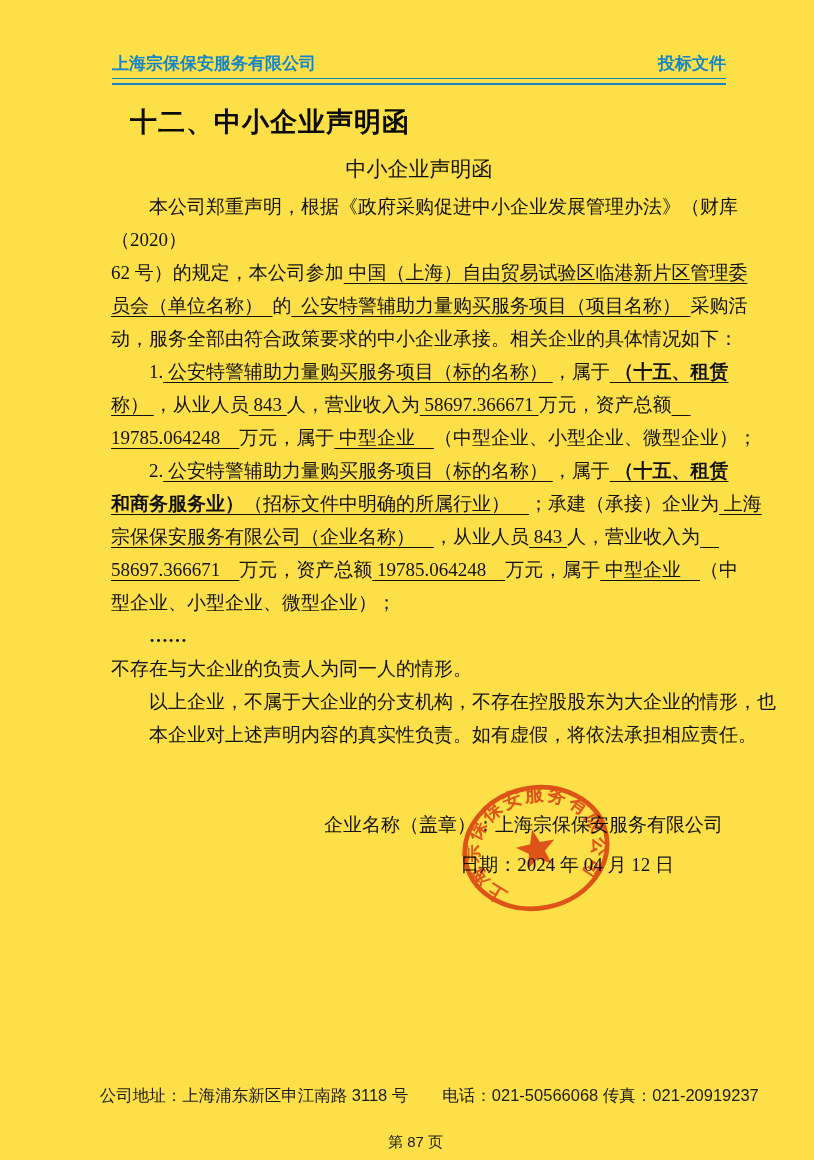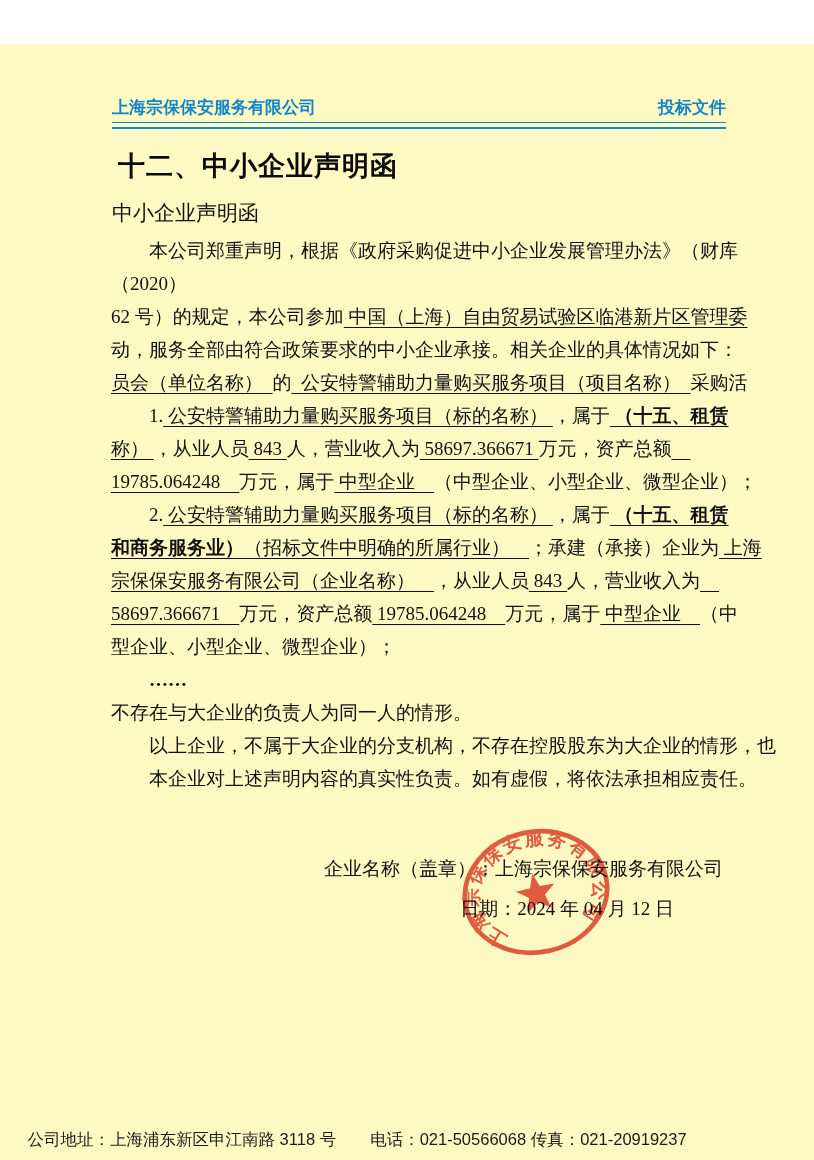--- a/index.html
+++ b/index.html
@@ -6,48 +6,47 @@
   html, body { background: #ffffff; }
   body {
     width: 814px; height: 1160px;
     font-family: "Liberation Serif", "DejaVu Serif", serif;
     color: #1c1c1c;
     position: relative;
     overflow: hidden;
   }
   .page {
     position: absolute; inset: 0;
-    background: #fef9c3;
-    margin-top: 44px;
+    background: #fde047;
   }
   
   .doc-header {
     position: absolute; left: 112px; right: 88px; top: 52px;
   }
   .doc-header .header-row {
     display: flex; justify-content: space-between; align-items: flex-end;
     font-family: "Liberation Sans", "DejaVu Sans", sans-serif;
     font-weight: bold; font-size: 17px;
     color: var(--accent);
     padding-bottom: 3px;
     border-bottom: 1.5px solid var(--accent);
   }
   .doc-header .header-rule2 {
     margin-top: 4px;
     border-bottom: 2.5px solid var(--accent);
   }
   
   .section-title {
-    position: absolute; left: 118px; top: 104px;
+    position: absolute; left: 130px; top: 104px;
     font-size: 27px; font-weight: bold; letter-spacing: 1px;
     color: #0a0a0a;
   }
   .letter-title {
     position: absolute; left: 112px; right: 88px; top: 155px;
-    text-align: left; font-size: 21px; color: #111;
+    text-align: center; font-size: 21px; color: #111;
   }
   
   .letter-body {
     position: absolute; left: 111px; top: 190px; width: 615px;
     font-size: 19px; color: #111;
   }
   .letter-body .line {
     height: 33px; line-height: 33px;
     white-space: pre;
   }
@@ -78,21 +77,22 @@
     pointer-events: none;
   }
   .stamp text {
     font-family: "Liberation Sans", "DejaVu Sans", sans-serif;
     font-size: 20px; font-weight: bold;
     letter-spacing: 2.5px;
     fill: var(--stamp);
   }
   
   .doc-footer {
-    position: absolute; left: 0; right: 0; top: 1066px;
+    position: absolute; left: 17px; right: 0; top: 1066px;
+    text-align: center;
     font-family: "Liberation Sans", "DejaVu Sans", sans-serif;
     color: #1a1a1a;
   }
   .doc-footer .footer-line1 { font-size: 16.5px; white-space: pre; }
   .doc-footer .footer-line1 .gap { display: inline-block; width: 34px; }
   .doc-footer .footer-line2 { font-size: 15px; margin-top: 7px; }
 </style>
 </head>
 <body>
 
@@ -107,22 +107,22 @@
   </div>
 
   <div class="section-title">十二、中小企业声明函</div>
 
   <div class="letter-title">中小企业声明函</div>
 
   <div class="letter-body">
       <div class="line indent"><span>本公司郑重声明，根据《政府采购促进中小企业发展管理办法》（财库</span></div>
       <div class="line"><span>（2020）</span></div>
       <div class="line"><span>62 号）的规定，本公司参加</span><span class="u"> 中国（上海）自由贸易试验区临港新片区管理委</span></div>
+      <div class="line"><span class="u">员会（单位名称）  </span><span>的</span><span class="u">  公安特警辅助力量购买服务项目（项目名称）  </span><span>采购活</span></div>
       <div class="line"><span>动，服务全部由符合政策要求的中小企业承接。相关企业的具体情况如下：</span></div>
-      <div class="line"><span class="u">员会（单位名称）  </span><span>的</span><span class="u">  公安特警辅助力量购买服务项目（项目名称）  </span><span>采购活</span></div>
       <div class="line indent"><span>1.</span><span class="u"> 公安特警辅助力量购买服务项目（标的名称） </span><span>，属于</span><span class="u b"> （十五、租赁</span></div>
       <div class="line"><span class="u">称） </span><span>，从业人员</span><span class="u"> 843 </span><span>人，营业收入为</span><span class="u"> 58697.366671 </span><span>万元，资产总额</span><span class="u">　</span></div>
       <div class="line"><span class="u">19785.064248　</span><span>万元，属于</span><span class="u"> 中型企业　</span><span>（中型企业、小型企业、微型企业）；</span></div>
       <div class="line indent"><span>2.</span><span class="u"> 公安特警辅助力量购买服务项目（标的名称） </span><span>，属于</span><span class="u b"> （十五、租赁</span></div>
       <div class="line"><span class="u b">和商务服务业）</span><span class="u">（招标文件中明确的所属行业）　</span><span>；承建（承接）企业为</span><span class="u"> 上海</span></div>
       <div class="line"><span class="u">宗保保安服务有限公司（企业名称）　</span><span>，从业人员</span><span class="u"> 843 </span><span>人，营业收入为</span><span class="u">　</span></div>
       <div class="line"><span class="u">58697.366671　</span><span>万元，资产总额</span><span class="u"> 19785.064248　</span><span>万元，属于</span><span class="u"> 中型企业　</span><span>（中</span></div>
       <div class="line"><span>型企业、小型企业、微型企业）；</span></div>
       <div class="line indent"><span class="b">……</span></div>
       <div class="line"><span>不存在与大企业的负责人为同一人的情形。</span></div>

